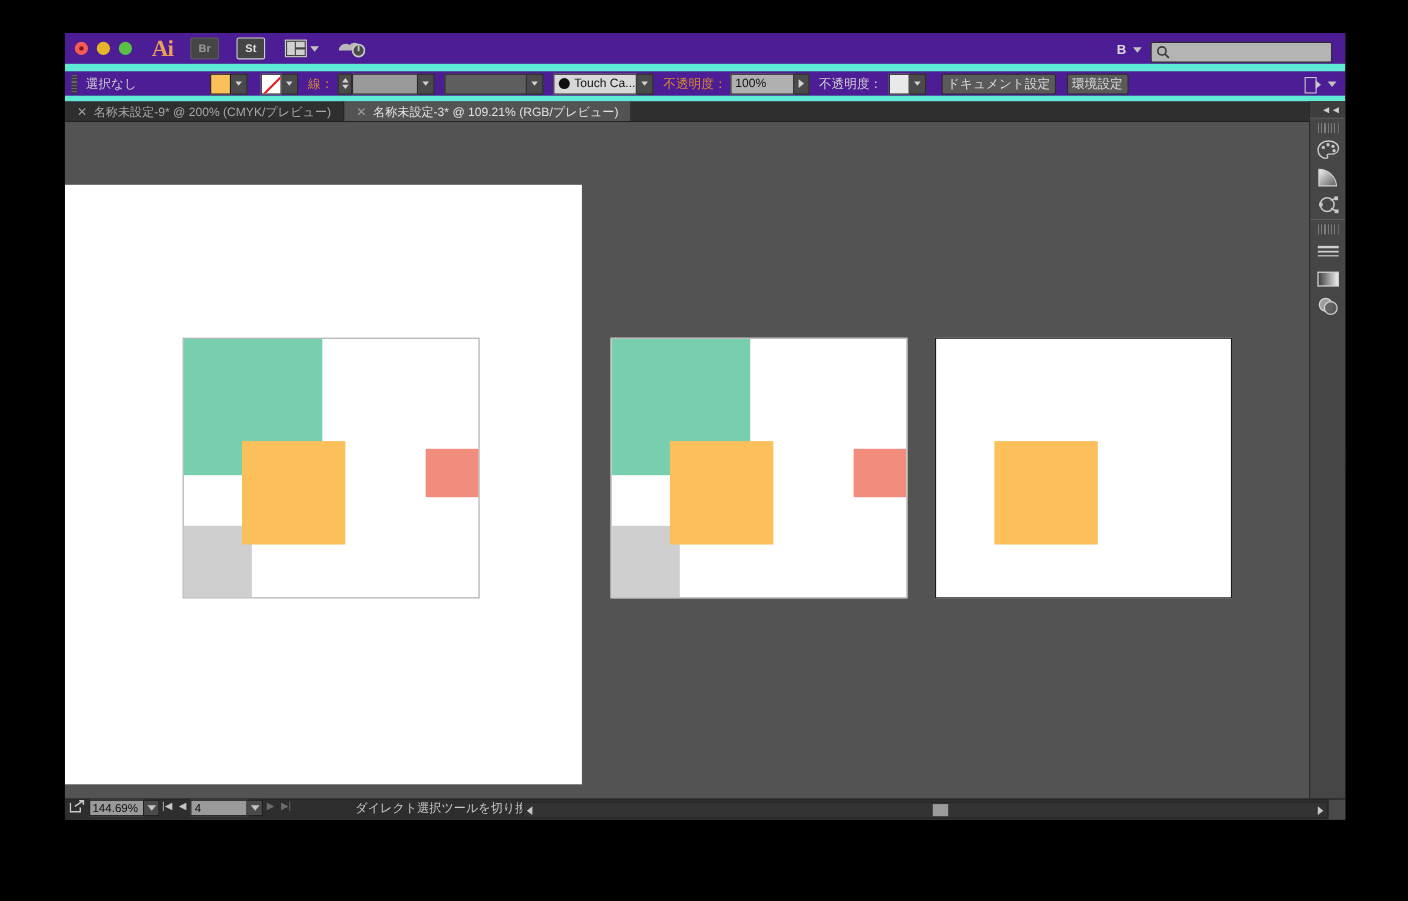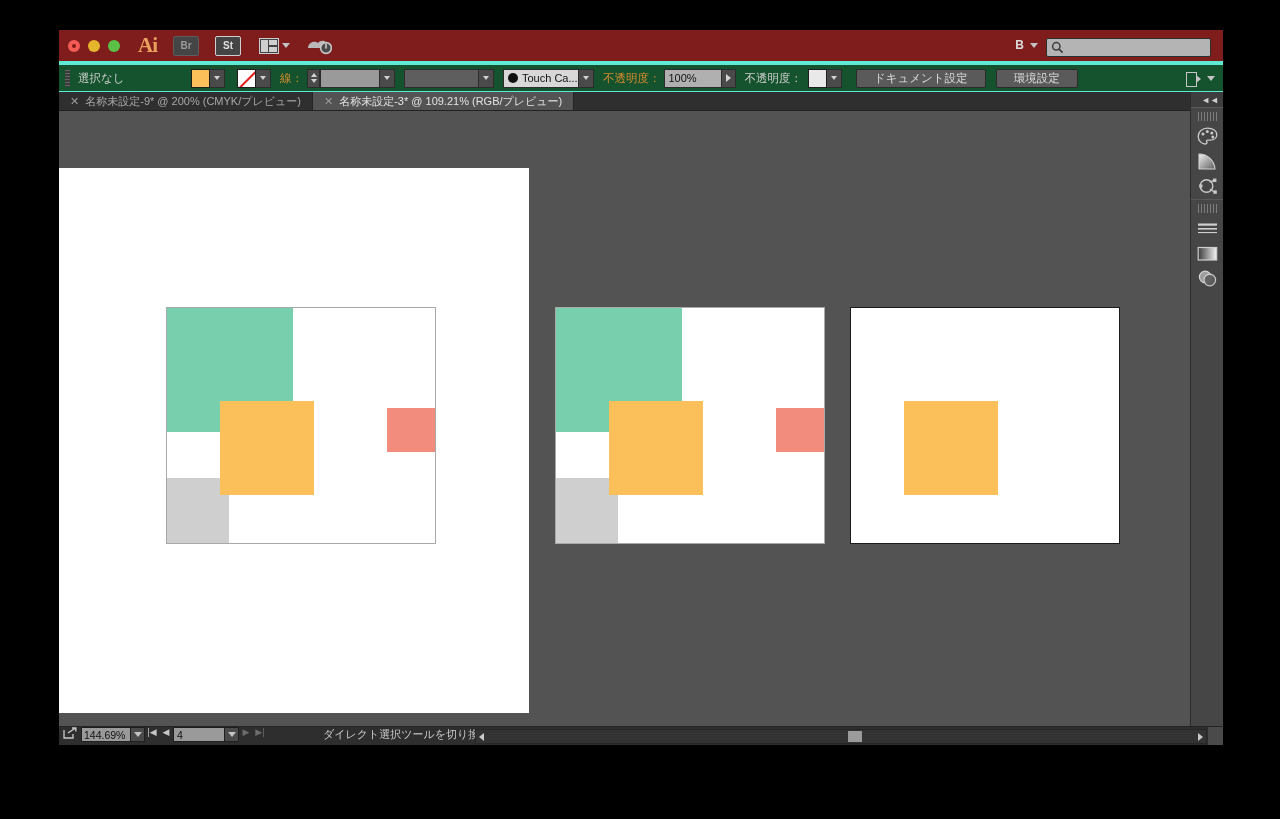--- a/index.html
+++ b/index.html
@@ -14,22 +14,22 @@
     left: 59px; top: 30px;
     width: 1164px; height: 715px;
     background: #535353;
     overflow: hidden;
   }
 
   
   .titlebar {
     position: relative;
     height: 35px;
-    background: #7f1d1d;
-    border-bottom: 4px solid #5eead4;
+    background: #4c1d95;
+    border-bottom: 7px solid #5eead4;
     display: flex; align-items: center;
   }
   .traffic { display: flex; gap: 8px; padding-left: 9px; align-items: center; }
   .tl { width: 12px; height: 12px; border-radius: 50%; }
   .tl.red    { background: #f45b54; }
   .tl.yellow { background: #e6b52c; }
   .tl.green  { background: #5ac046; }
   .tl.red::after {
     content: ""; display:block; width:4px; height:4px; border-radius:50%;
     background:#7a1b16; margin:4px auto;
@@ -85,22 +85,22 @@
     border: 1px solid #2e2e2e;
     border-radius: 2px;
     display: flex; align-items: center; padding-left: 4px;
   }
   .searchbox svg { flex: none; }
 
   
   .ctrlbar {
     position: relative;
     height: 27px;
-    background: #14532d;
-    border-bottom: 1px solid #5eead4;
+    background: #4c1d95;
+    border-bottom: 5px solid #5eead4;
     display: flex; align-items: center;
     padding-left: 6px;
   }
   .grip {
     width: 5px; height: 17px;
     background: repeating-linear-gradient(to bottom, #666 0 1px, #3b3b3b 1px 3px);
     margin-right: 8px;
   }
   .ctl-label { color: #cfcfcf; font-size: 11.5px; white-space: nowrap; }
   .ctl-label.orange { color: #d88b2f; }
@@ -152,21 +152,21 @@
   .op-field {
     width: 58px; height: 19px; background: #b0b0b0; border: 1px solid #2c2c2c;
     font-size: 11px; color: #111; display: flex; align-items: center; padding-left: 4px;
   }
   .play-btn {
     width: 14px; height: 19px; background: #4a4a4a; border: 1px solid #2c2c2c; border-left: none;
     display: flex; align-items: center; justify-content: center;
   }
   .tri-r { width:0;height:0;border-top:4px solid transparent;border-bottom:4px solid transparent;border-left:5px solid #d2d2d2; }
   .push {
-    height: 19px; padding: 0 17px;
+    height: 19px; padding: 0 4px;
     background: #5a5a5a; border: 1px solid #2b2b2b; border-radius: 2px;
     color: #dcdcdc; font-size: 11.5px;
     display: flex; align-items: center; white-space: nowrap;
   }
   .ctl-right { position: absolute; right: 8px; display: flex; align-items: center; gap: 6px; }
   .align-ico {
     width: 15px; height: 13px; position: relative;
   }
   .align-ico::before { content:""; position:absolute; left:0; top:0; width:9px; height:13px; border:1px solid #c6c6c6; }
   .align-ico::after { content:""; position:absolute; right:0; top:3px; width:0;height:0;

